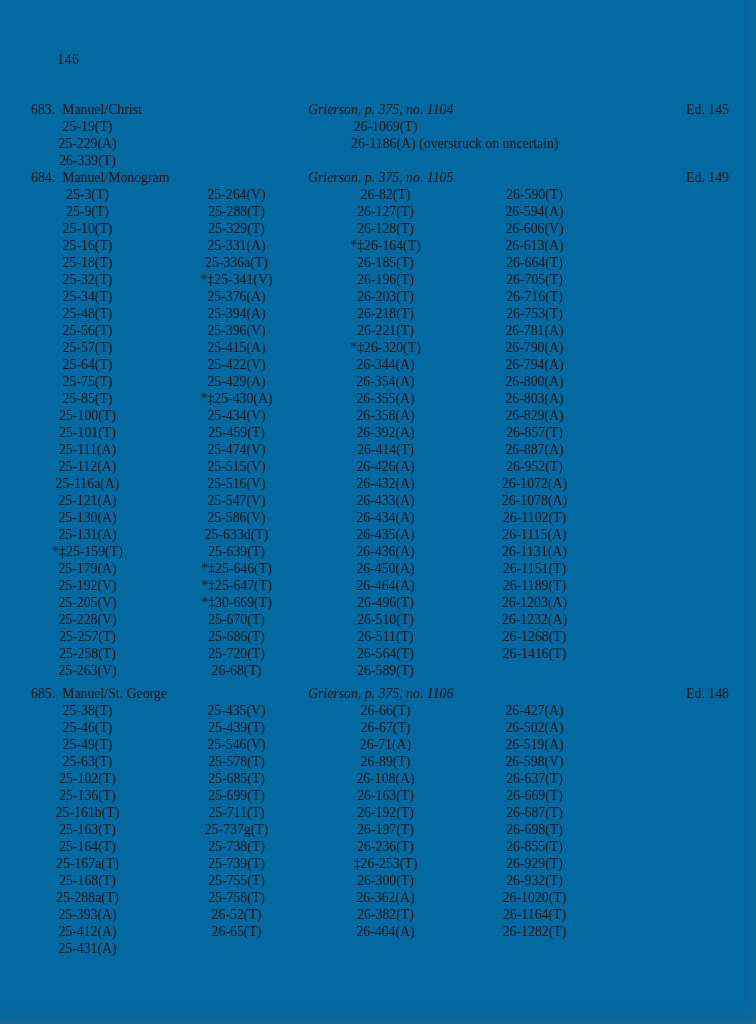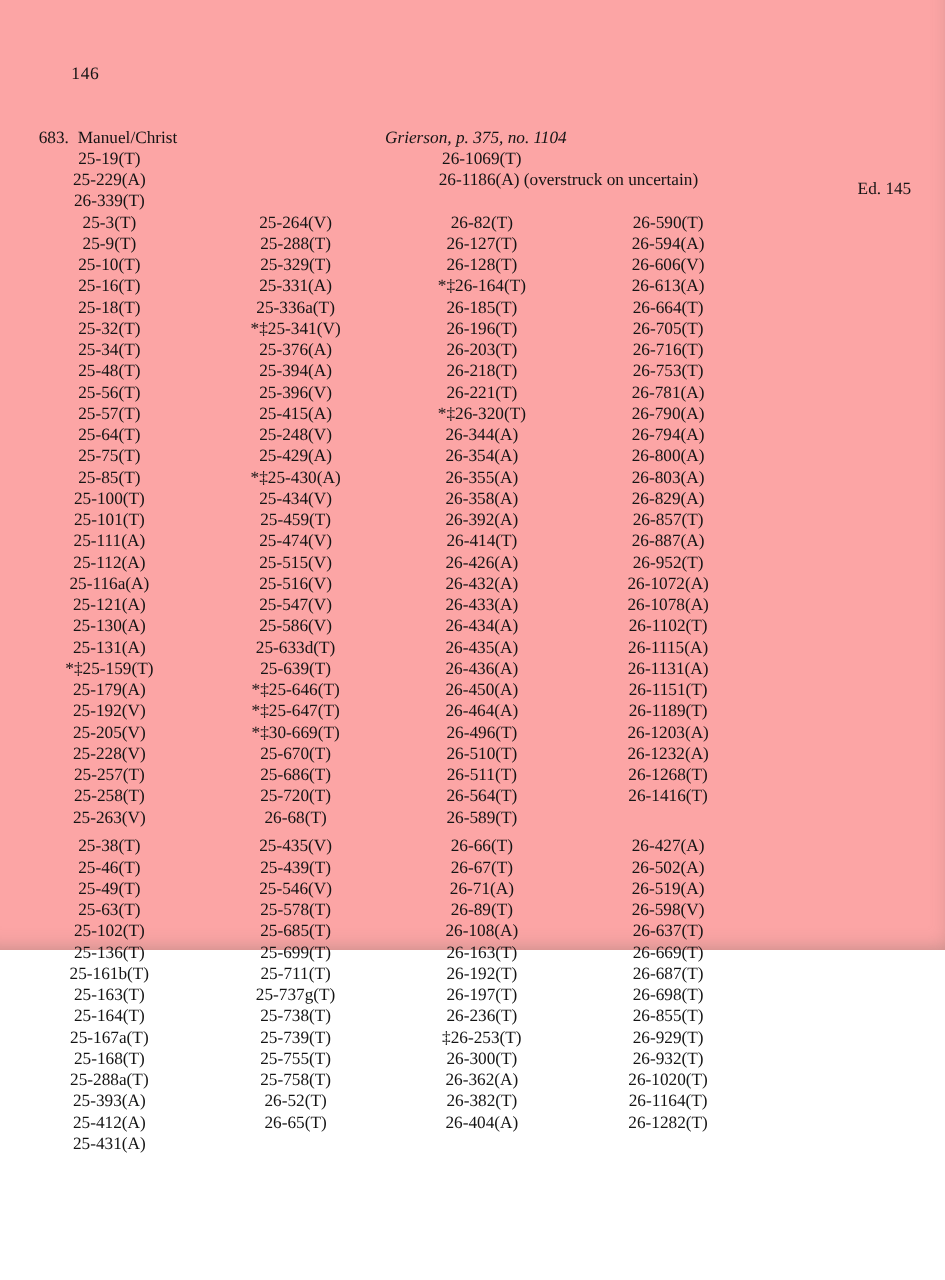--- a/index.html
+++ b/index.html
@@ -11,22 +11,22 @@
     width: 756px;
     height: 1024px;
     font-family: "Liberation Serif", "DejaVu Serif", serif;
     color: #141414;
     position: relative;
     overflow: hidden;
   }
   .page {
     position: relative;
     width: 756px;
-    height: 760px;
-    background: #fca5a5;
+    height: 1024px;
+    background: #0369a1;
     box-shadow: inset -6px -12px 16px -12px rgba(110,105,95,.45);
   }
   .running-head {
     position: relative;
     height: 69px;
   }
   .page-num {
     position: absolute;
     left: 57px;
     top: 52px;
@@ -68,21 +68,20 @@
   .entry-ref {
     position: absolute;
     left: 308px;
     top: 0;
     font-style: italic;
   }
   .entry-ed {
     position: absolute;
     right: 27px;
     top: 0;
-    margin-top: 41px;
   }
   .entry-columns {
     margin-left: 13px;
     display: grid;
     grid-template-columns: repeat(4, 149px);
     align-items: start;
   }
   .catalog-item {
     text-align: center;
     line-height: 17px;
@@ -112,20 +111,21 @@
           </div>
           <div class="catalog-column"></div>
           <div class="catalog-column">
             <div class="catalog-item">26-1069(T)</div>
             <div class="catalog-item long">26-1186(A) (overstruck on uncertain)</div>
           </div>
           <div class="catalog-column"></div>
         </div>
       </section>
       <section class="entry">
+        <div class="entry-header"><span class="entry-id">684.</span><span class="entry-title">Manuel/Monogram</span><span class="entry-ref">Grierson, p. 375, no. 1105</span><span class="entry-ed">Ed. 149</span></div>
         <div class="entry-columns">
           <div class="catalog-column">
             <div class="catalog-item">25-3(T)</div>
             <div class="catalog-item">25-9(T)</div>
             <div class="catalog-item">25-10(T)</div>
             <div class="catalog-item">25-16(T)</div>
             <div class="catalog-item">25-18(T)</div>
             <div class="catalog-item">25-32(T)</div>
             <div class="catalog-item">25-34(T)</div>
             <div class="catalog-item">25-48(T)</div>
@@ -155,21 +155,21 @@
             <div class="catalog-item">25-264(V)</div>
             <div class="catalog-item">25-288(T)</div>
             <div class="catalog-item">25-329(T)</div>
             <div class="catalog-item">25-331(A)</div>
             <div class="catalog-item">25-336a(T)</div>
             <div class="catalog-item">*‡25-341(V)</div>
             <div class="catalog-item">25-376(A)</div>
             <div class="catalog-item">25-394(A)</div>
             <div class="catalog-item">25-396(V)</div>
             <div class="catalog-item">25-415(A)</div>
-            <div class="catalog-item">25-248(V)</div>
+            <div class="catalog-item">25-422(V)</div>
             <div class="catalog-item">25-429(A)</div>
             <div class="catalog-item">*‡25-430(A)</div>
             <div class="catalog-item">25-434(V)</div>
             <div class="catalog-item">25-459(T)</div>
             <div class="catalog-item">25-474(V)</div>
             <div class="catalog-item">25-515(V)</div>
             <div class="catalog-item">25-516(V)</div>
             <div class="catalog-item">25-547(V)</div>
             <div class="catalog-item">25-586(V)</div>
             <div class="catalog-item">25-633d(T)</div>
@@ -239,20 +239,21 @@
             <div class="catalog-item">26-1151(T)</div>
             <div class="catalog-item">26-1189(T)</div>
             <div class="catalog-item">26-1203(A)</div>
             <div class="catalog-item">26-1232(A)</div>
             <div class="catalog-item">26-1268(T)</div>
             <div class="catalog-item">26-1416(T)</div>
           </div>
         </div>
       </section>
       <section class="entry">
+        <div class="entry-header"><span class="entry-id">685.</span><span class="entry-title">Manuel/St. George</span><span class="entry-ref">Grierson, p. 375, no. 1106</span><span class="entry-ed">Ed. 148</span></div>
         <div class="entry-columns">
           <div class="catalog-column">
             <div class="catalog-item">25-38(T)</div>
             <div class="catalog-item">25-46(T)</div>
             <div class="catalog-item">25-49(T)</div>
             <div class="catalog-item">25-63(T)</div>
             <div class="catalog-item">25-102(T)</div>
             <div class="catalog-item">25-136(T)</div>
             <div class="catalog-item">25-161b(T)</div>
             <div class="catalog-item">25-163(T)</div>

